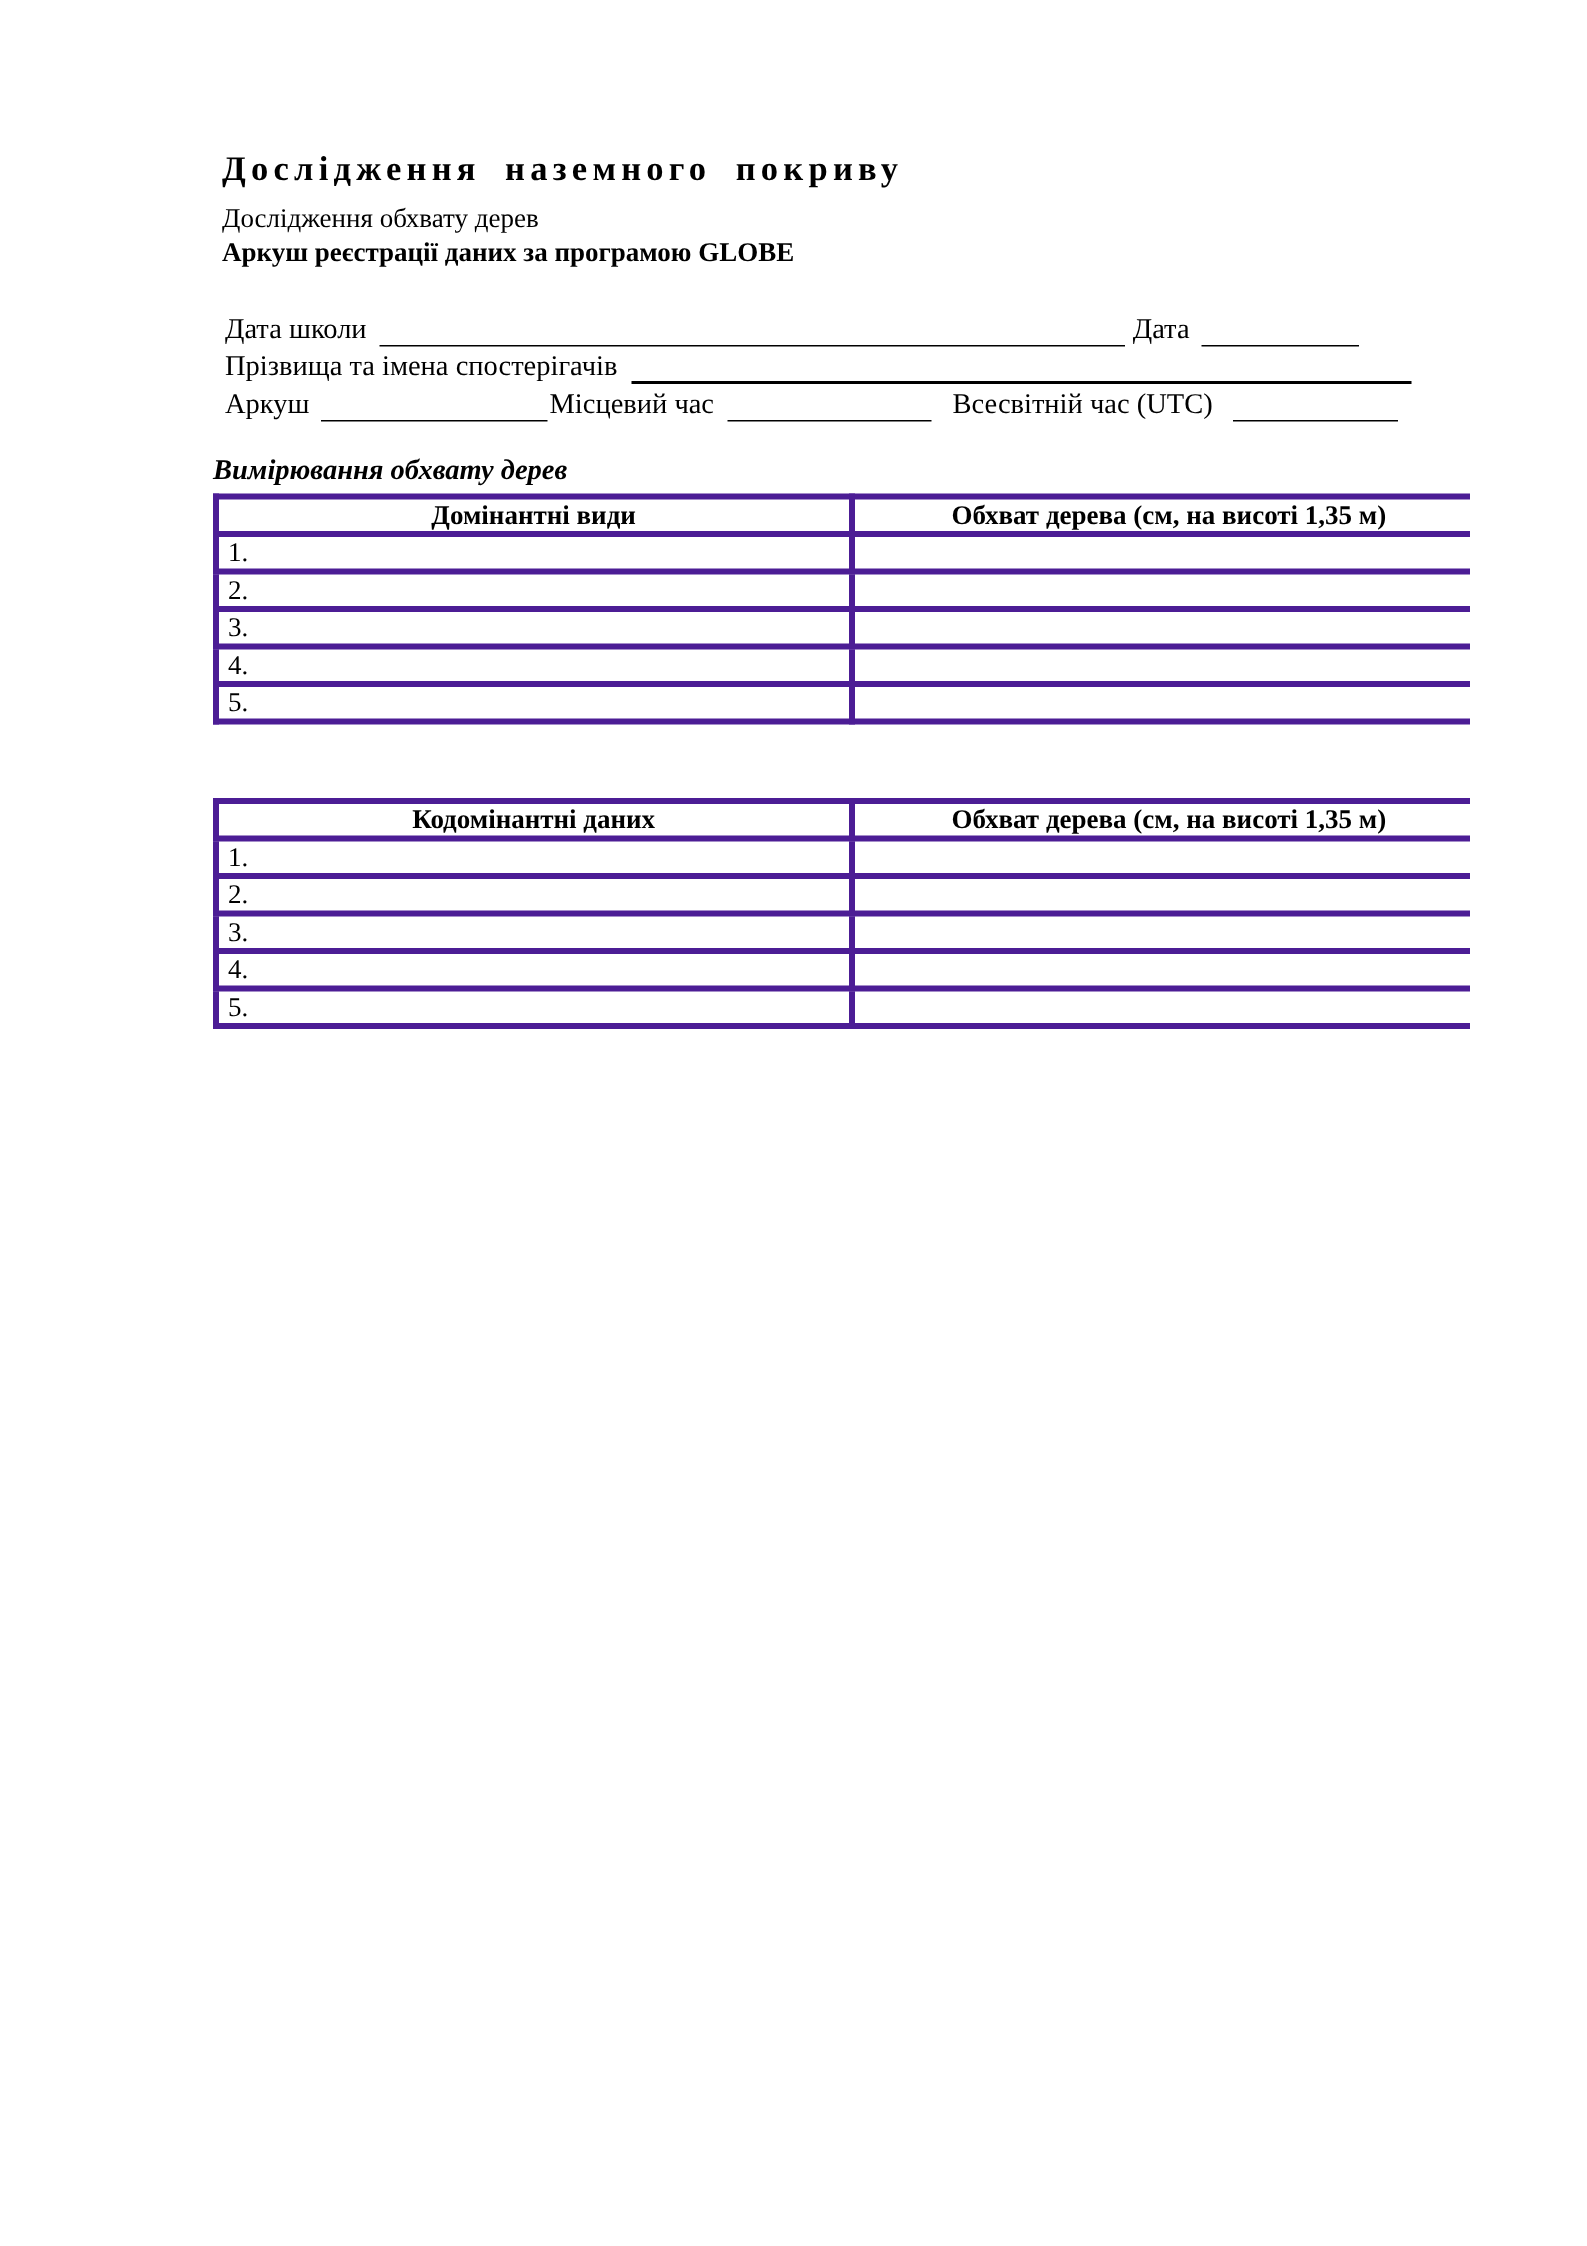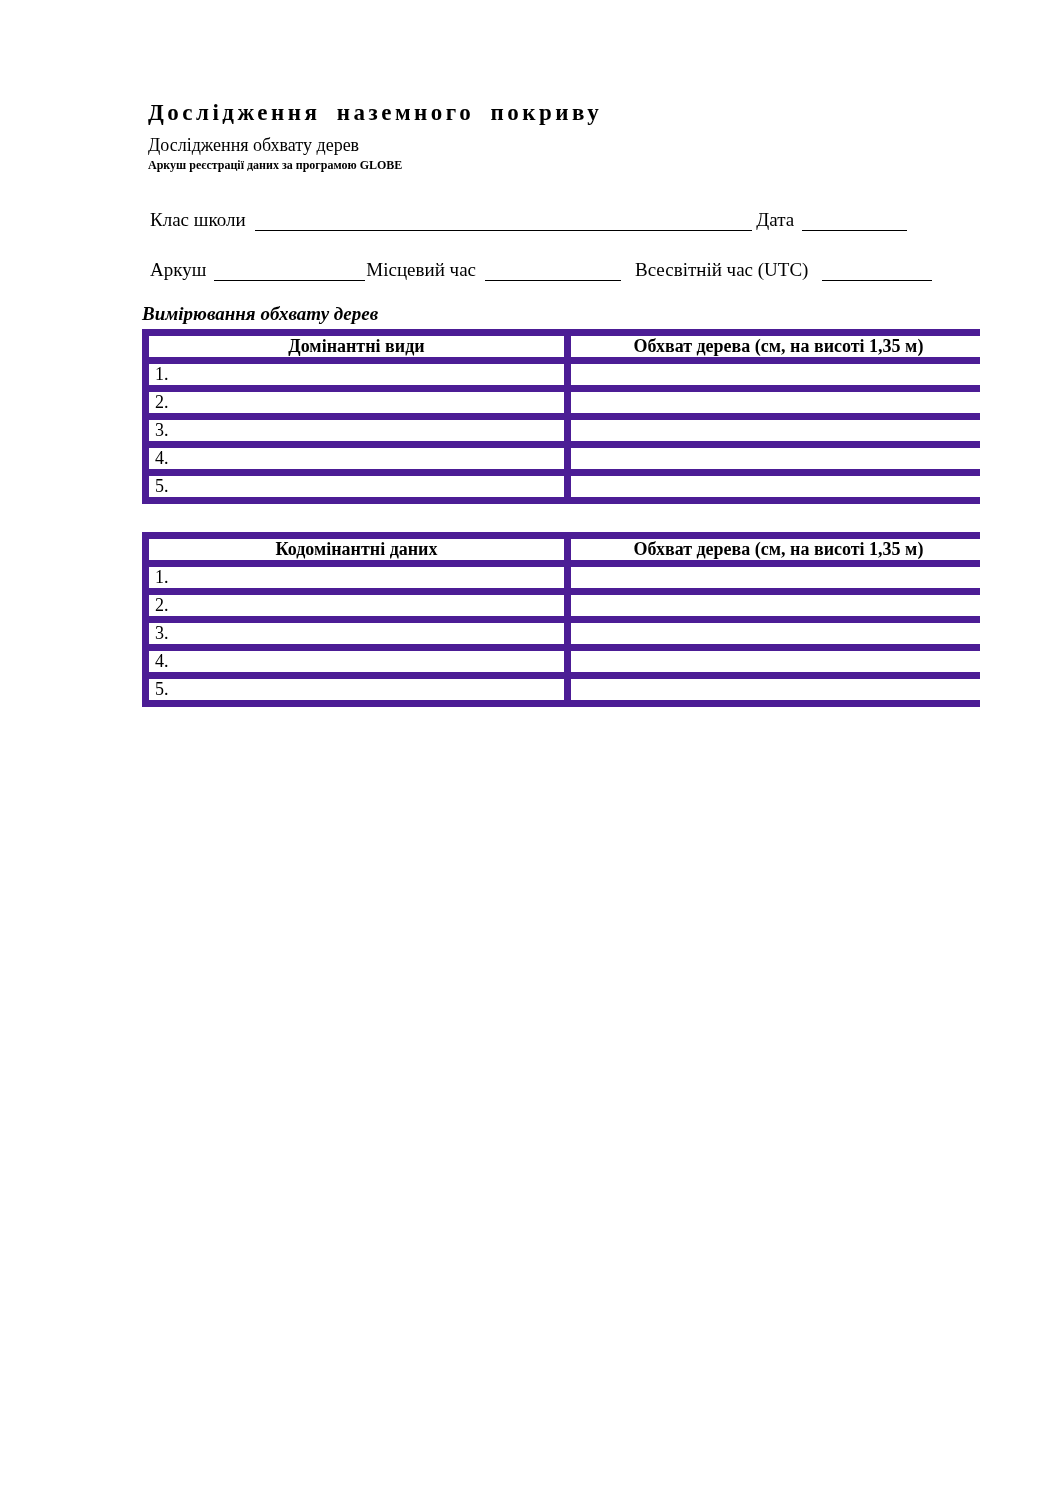--- a/index.html
+++ b/index.html
@@ -16,21 +16,21 @@
   .abs { position: absolute; }
   .doc-title {
     left: 148px; top: 100px;
     font-size: 23px;
     font-weight: bold;
     letter-spacing: 3.5px;
     word-spacing: 7px;
     white-space: nowrap;
   }
   .doc-sub1 { left: 148px; top: 135px; font-size: 18px; font-weight: normal; white-space: nowrap; }
-  .doc-sub2 { left: 148px; top: 158px; font-size: 12px; font-weight: bold; white-space: nowrap; }
+  .doc-sub2 { left: 148px; top: 158px; font-size: 18px; font-weight: bold; white-space: nowrap; }
 
   .form-line {
     left: 150px;
     font-size: 19px;
     white-space: nowrap;
     line-height: 22px;
   }
   .fl1 { top: 209px; }
   .fl2 { top: 234px; }
   .fl3 { top: 259px; }
@@ -59,43 +59,46 @@
   table.grid {
     position: absolute;
     left: 142px;
     width: 851px;
     border-collapse: collapse;
     table-layout: fixed;
   }
   .t-dominant  { top: 329px; }
   .t-codominant { top: 532px; }
   table.grid th, table.grid td {
-    border: 7px solid #4c1d95;
+    border: 4px solid #4c1d95;
     height: 23px;
     font-size: 18px;
     overflow: hidden;
   }
   table.grid th { font-weight: bold; text-align: center; width: 50%; }
   table.grid td.num { text-align: left; padding-left: 6px; font-size: 18px; }
   table.grid td.val { }
 </style>
 </head>
 <body>
 
 <div class="page">
 
   <div class="abs doc-title">Дослідження наземного покриву</div>
   <div class="abs doc-sub1">Дослідження обхвату дерев</div>
   <div class="abs doc-sub2">Аркуш реєстрації даних за програмою GLOBE</div>
 
   <div class="abs form-line fl1">
-    <span>Клас школи</span><span class="blank b-school"></span>
+    <span>Дата школи</span><span class="blank b-school"></span>
     <span>Дата</span><span class="blank b-class"></span>
   </div>
 
+  <div class="abs form-line fl2">
+    <span>Прізвища та імена спостерігачів</span><span class="blank thick b-observers"></span>
+  </div>
 
   <div class="abs form-line fl3">
     <span>Аркуш</span><span class="blank b-date"></span><span>Місцевий час</span><span class="blank b-localtime"></span><span>Всесвітній час (UTC)</span><span class="blank b-utc"></span>
   </div>
 
   <div class="abs section-caption">Вимірювання обхвату дерев</div>
 
   <table class="grid t-dominant">
     <thead>
       <tr>

